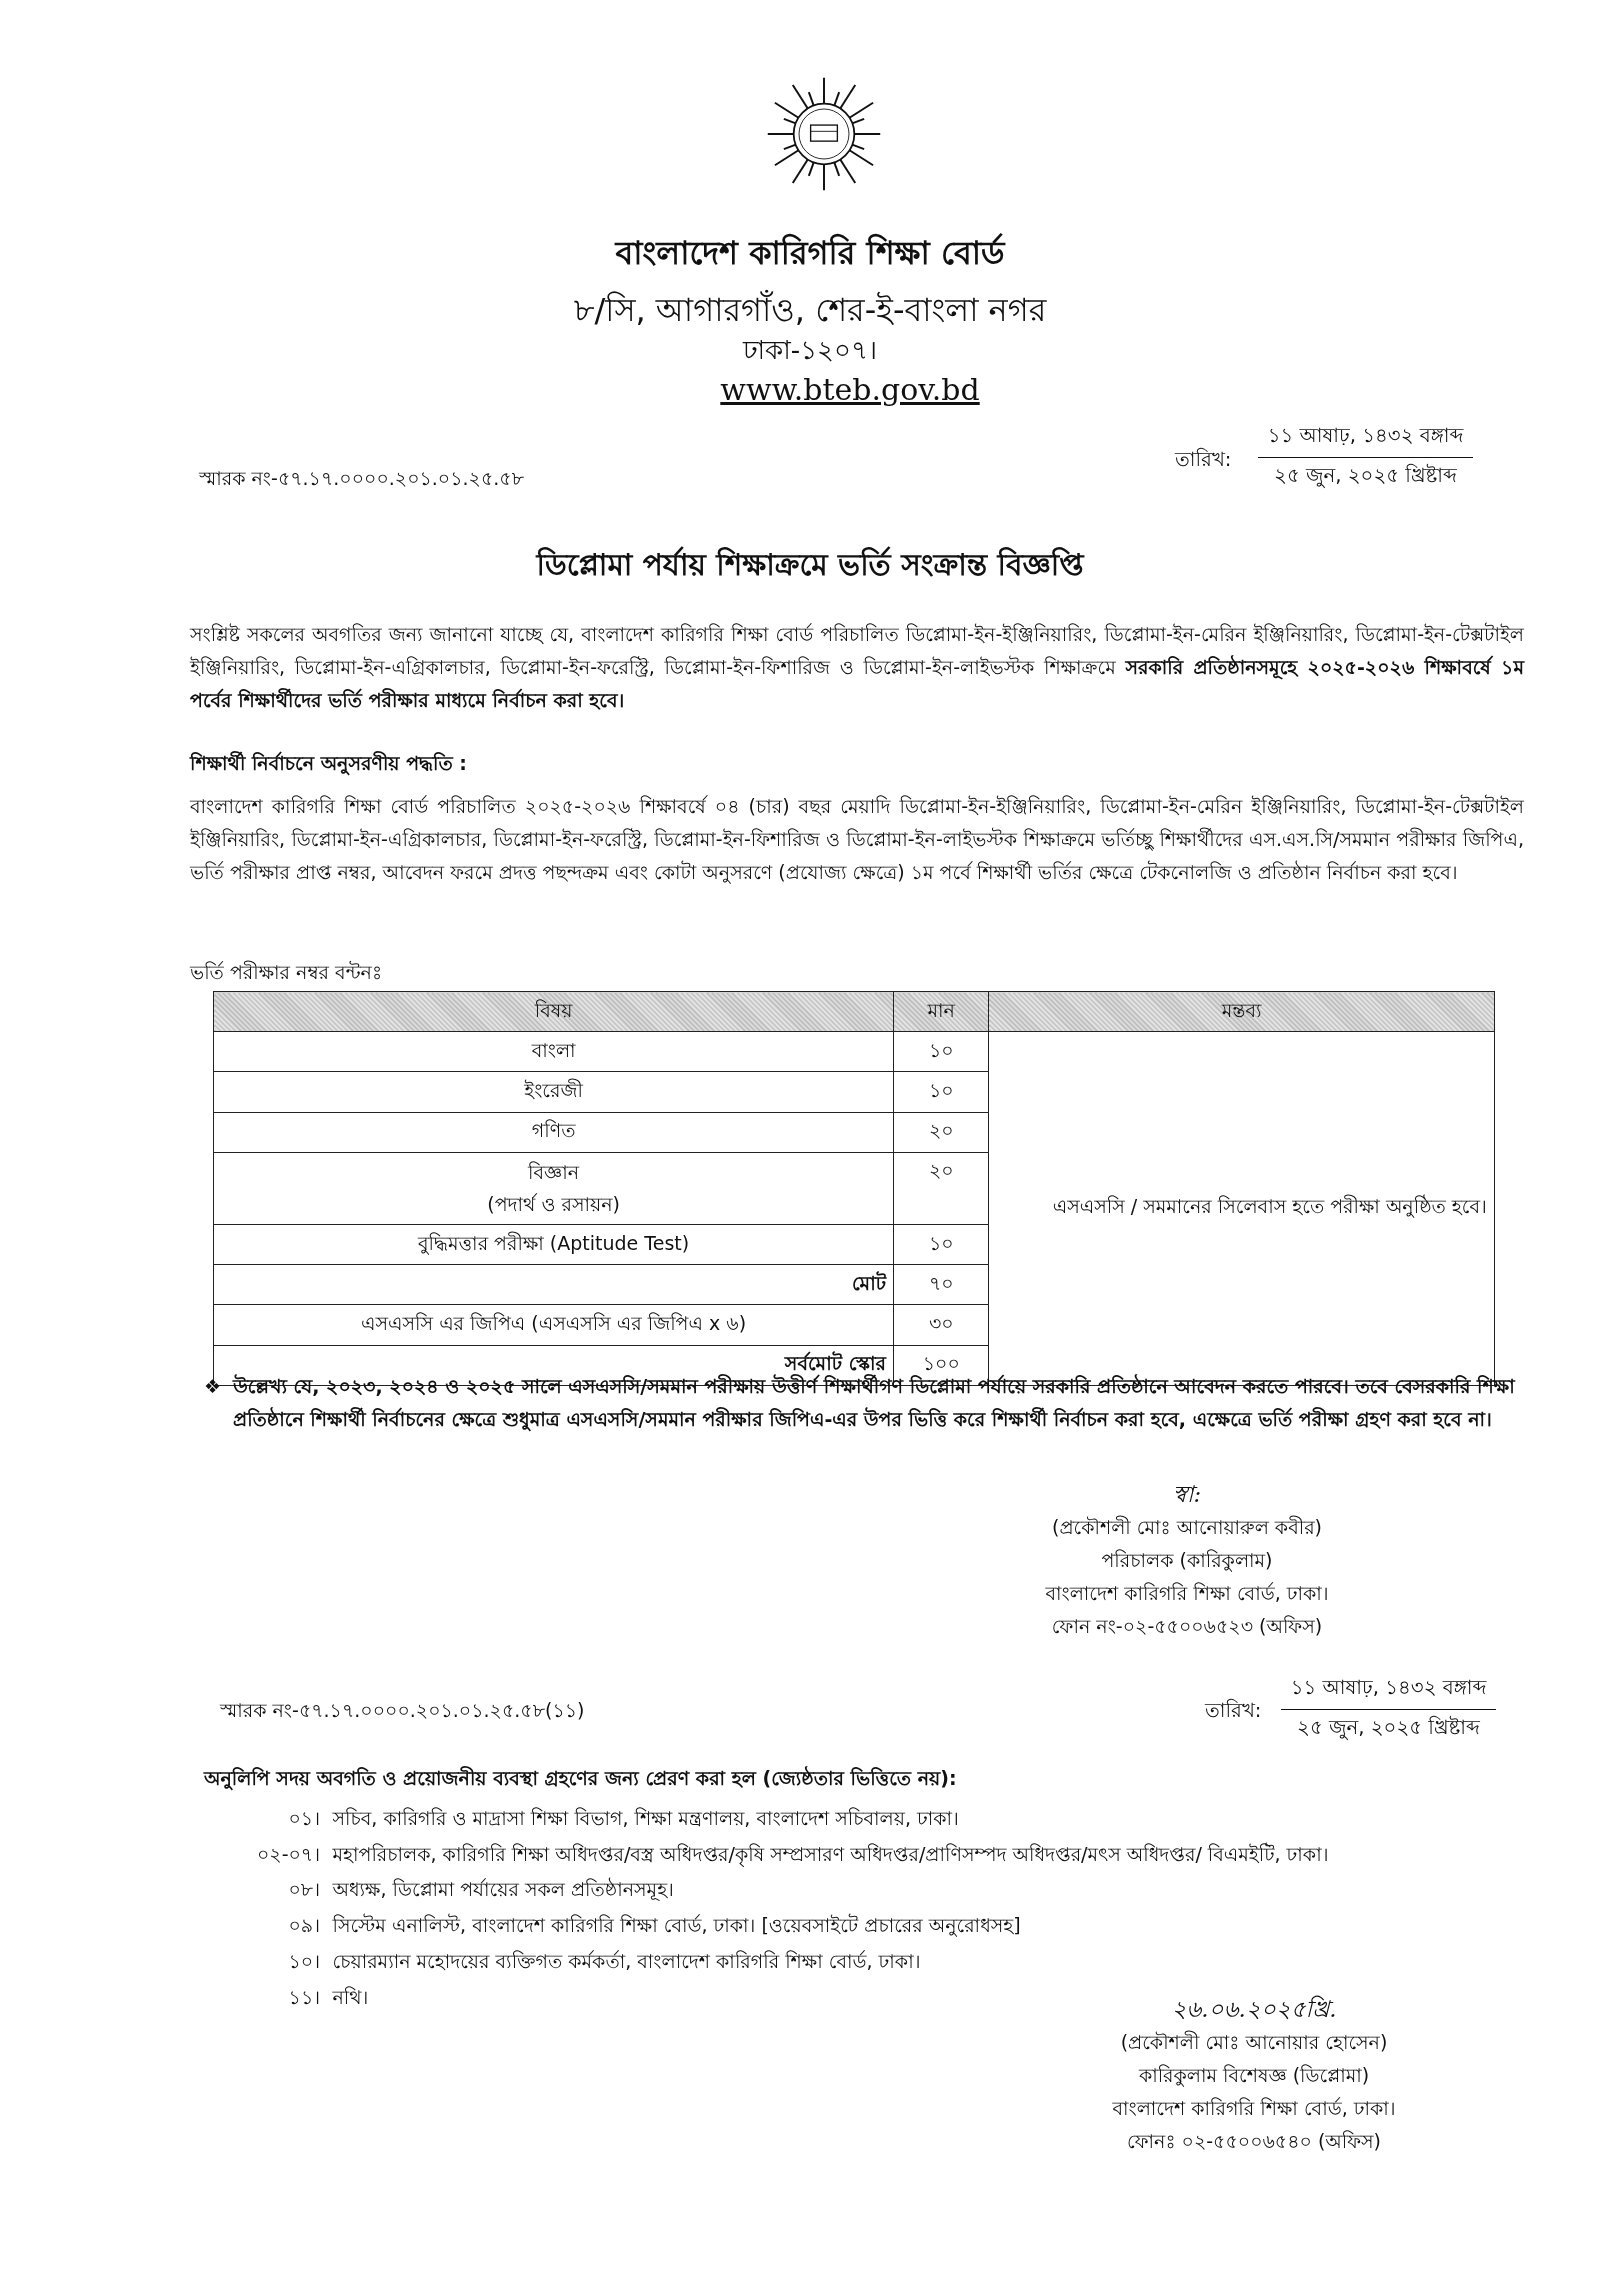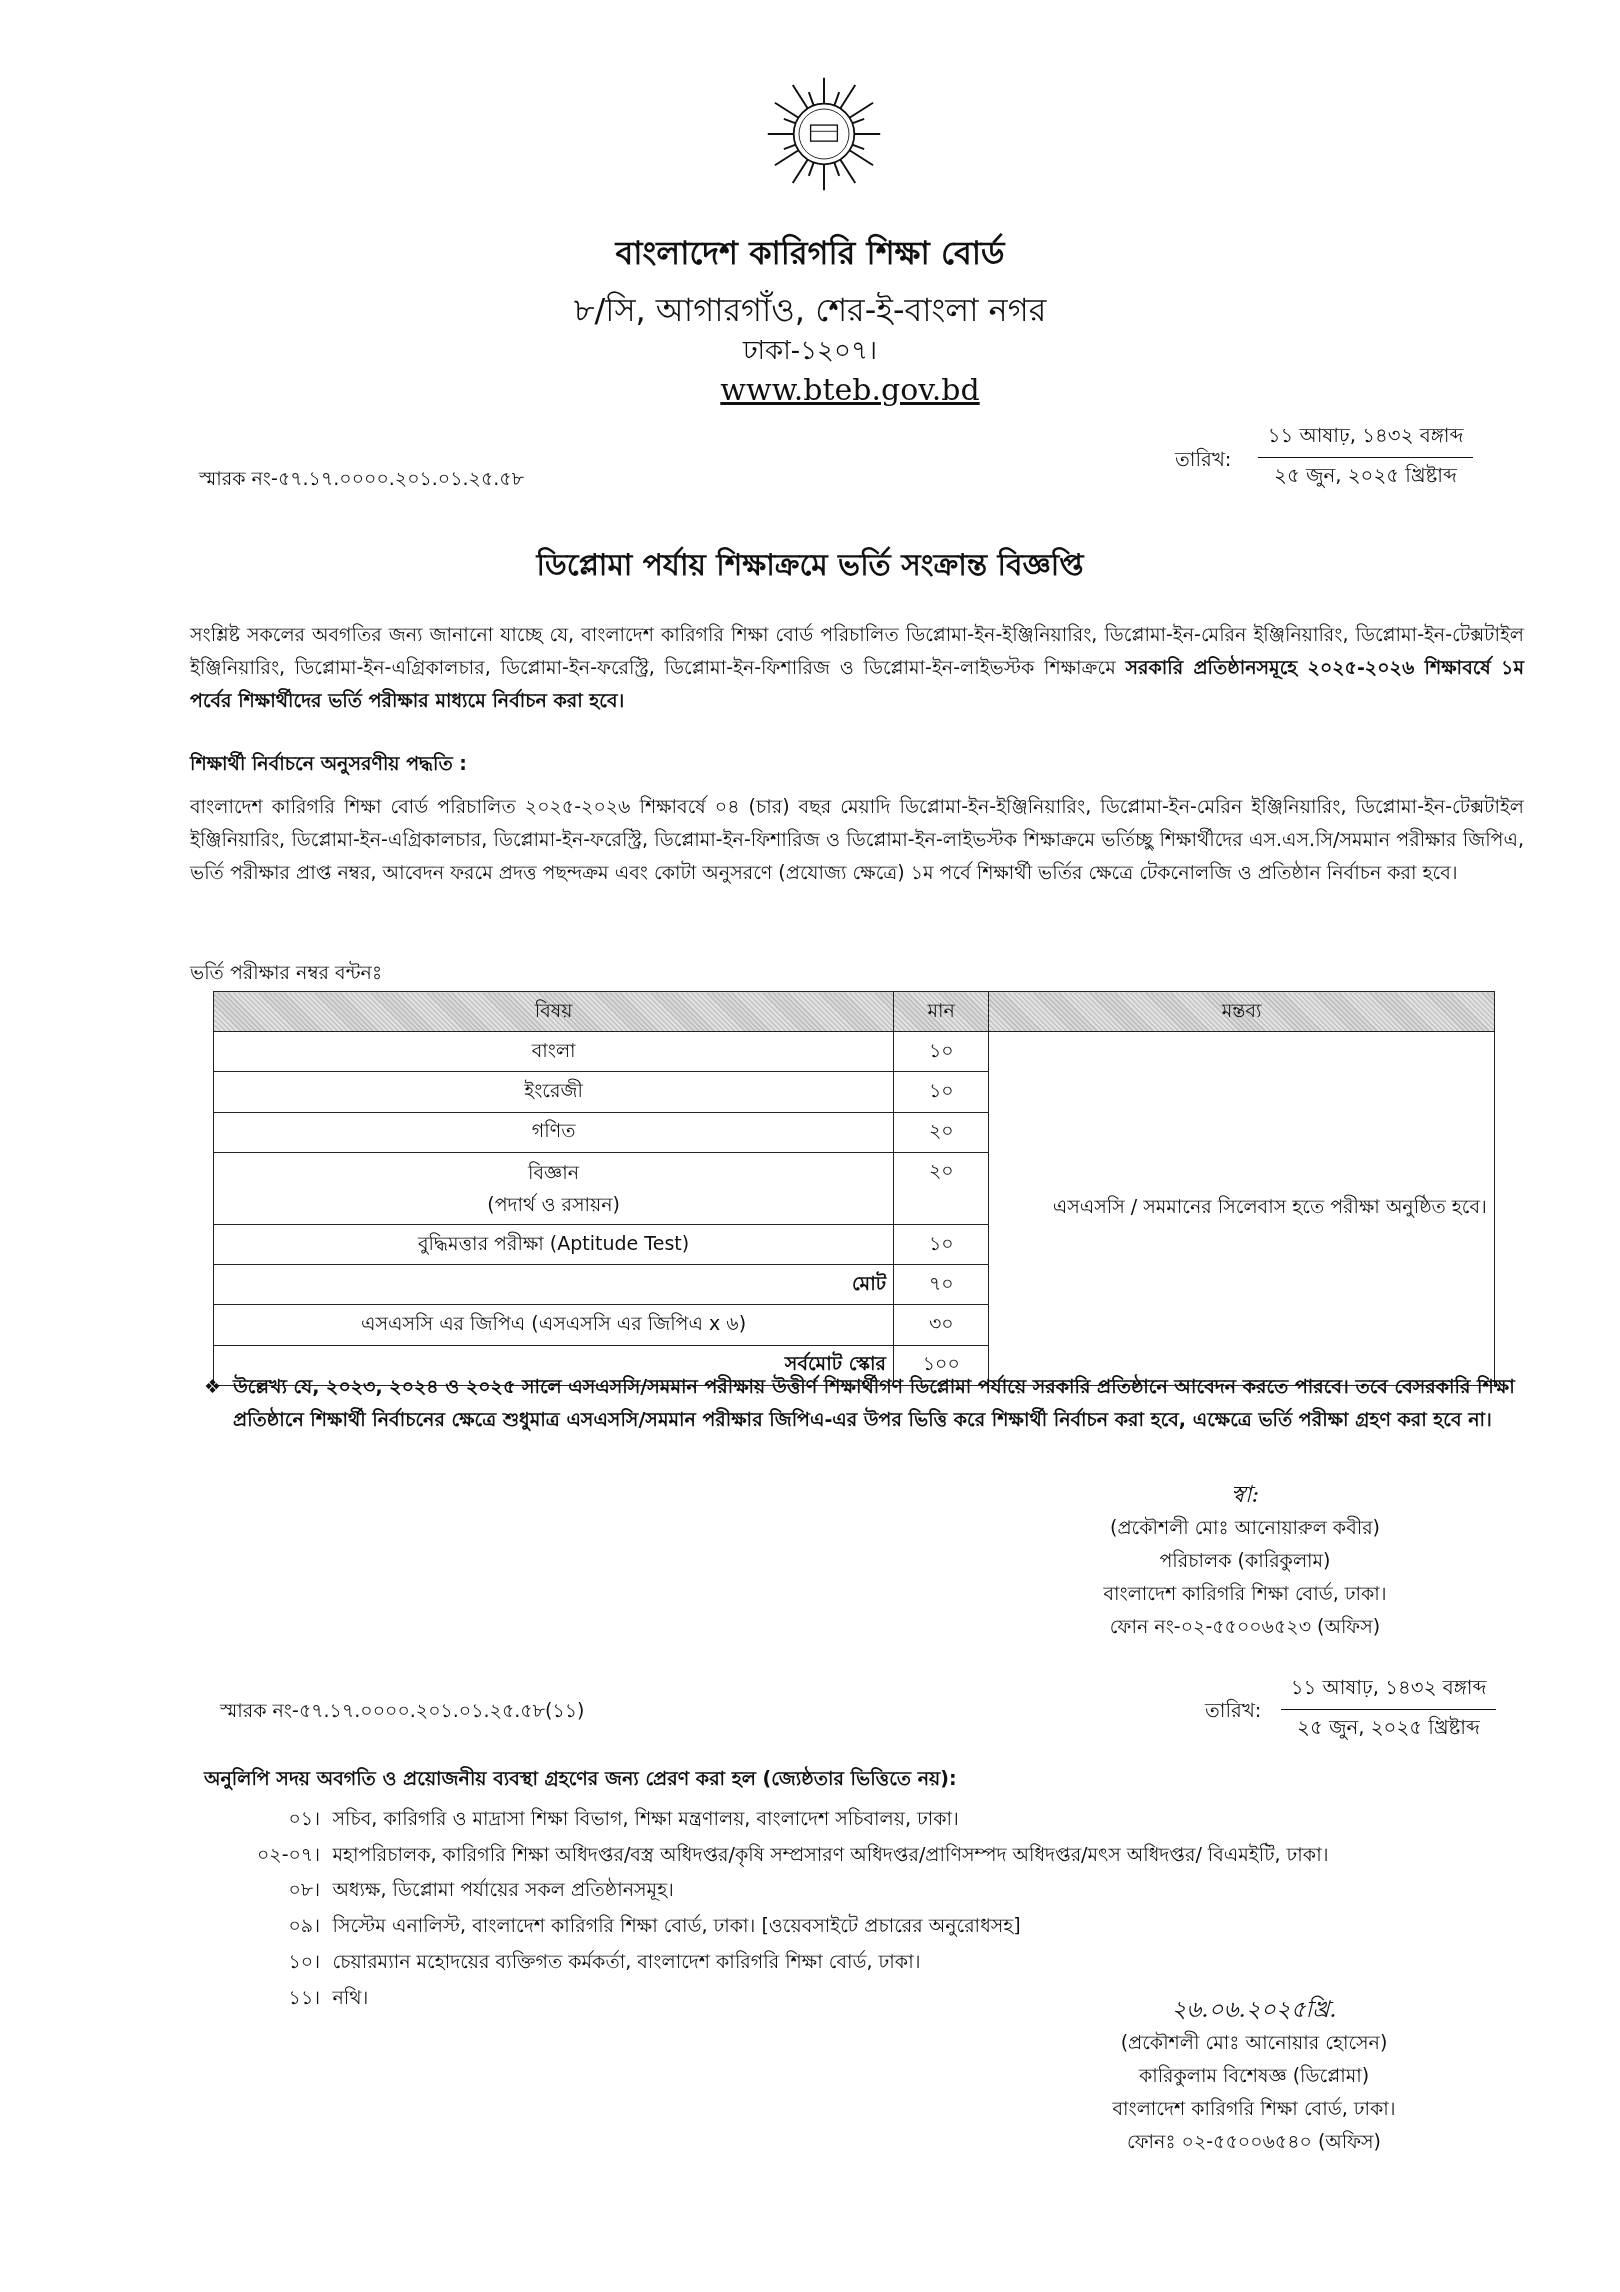--- a/index.html
+++ b/index.html
@@ -142,21 +142,21 @@
       <td class="mark">১০০</td>
     </tr>
   </tbody>
 </table>
 
 <div id="note" class="abs">
   <span class="bullet">❖</span>
   <span class="text">উল্লেখ্য যে, ২০২৩, ২০২৪ ও ২০২৫ সালে এসএসসি/সমমান পরীক্ষায় উত্তীর্ণ শিক্ষার্থীগণ ডিপ্লোমা পর্যায়ে সরকারি প্রতিষ্ঠানে আবেদন করতে পারবে। তবে বেসরকারি শিক্ষা প্রতিষ্ঠানে শিক্ষার্থী নির্বাচনের ক্ষেত্রে শুধুমাত্র এসএসসি/সমমান পরীক্ষার জিপিএ-এর উপর ভিত্তি করে শিক্ষার্থী নির্বাচন করা হবে, এক্ষেত্রে ভর্তি পরীক্ষা গ্রহণ করা হবে না।</span>
 </div>
 
-<div class="abs sig-block" style="left:1012px; top:1478px; width:466px;">
+<div class="abs sig-block" style="left:954px; top:1478px; width:466px;">
   <div class="sig-scribble">স্বা:</div>
   <div>(প্রকৌশলী মোঃ আনোয়ারুল কবীর)</div>
   <div>পরিচালক (কারিকুলাম)</div>
   <div>বাংলাদেশ কারিগরি শিক্ষা বোর্ড, ঢাকা।</div>
   <div>ফোন নং-০২-৫৫০০৬৫২৩ (অফিস)</div>
 </div>
 
 <div class="abs memo" style="left:220px; top:1696px;">স্মারক নং-৫৭.১৭.০০০০.২০১.০১.২৫.৫৮(১১)</div>
 <div class="abs date-label" style="left:1205px; top:1696px;">তারিখ:</div>
 <div class="abs date-stack" style="left:1281px; top:1673px;">

